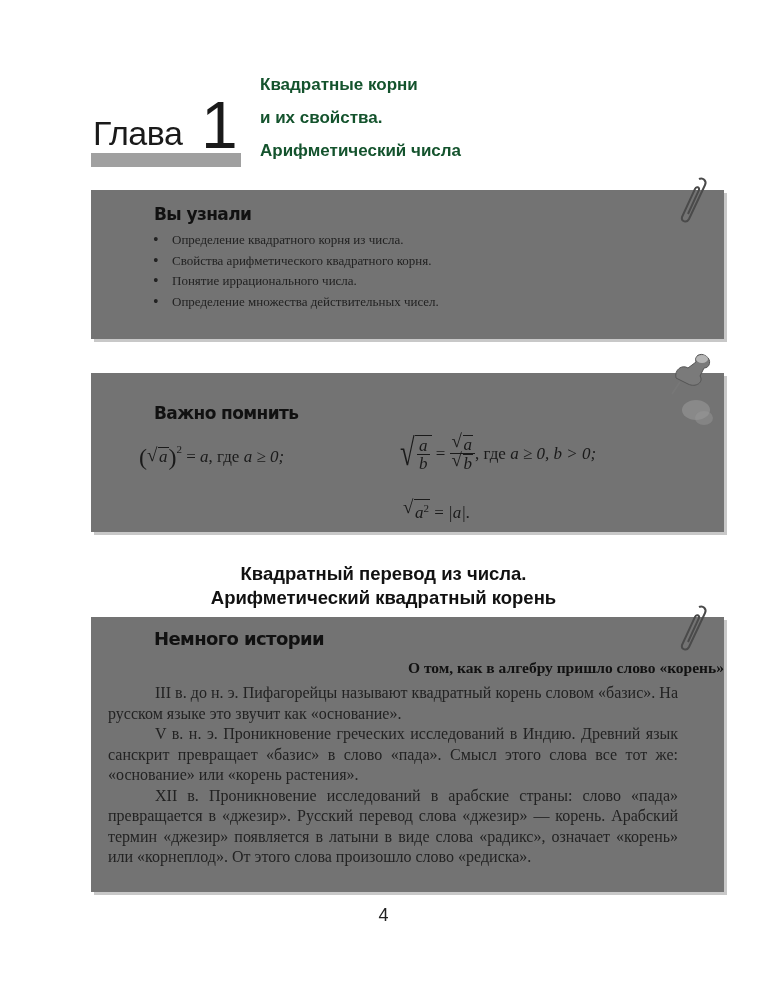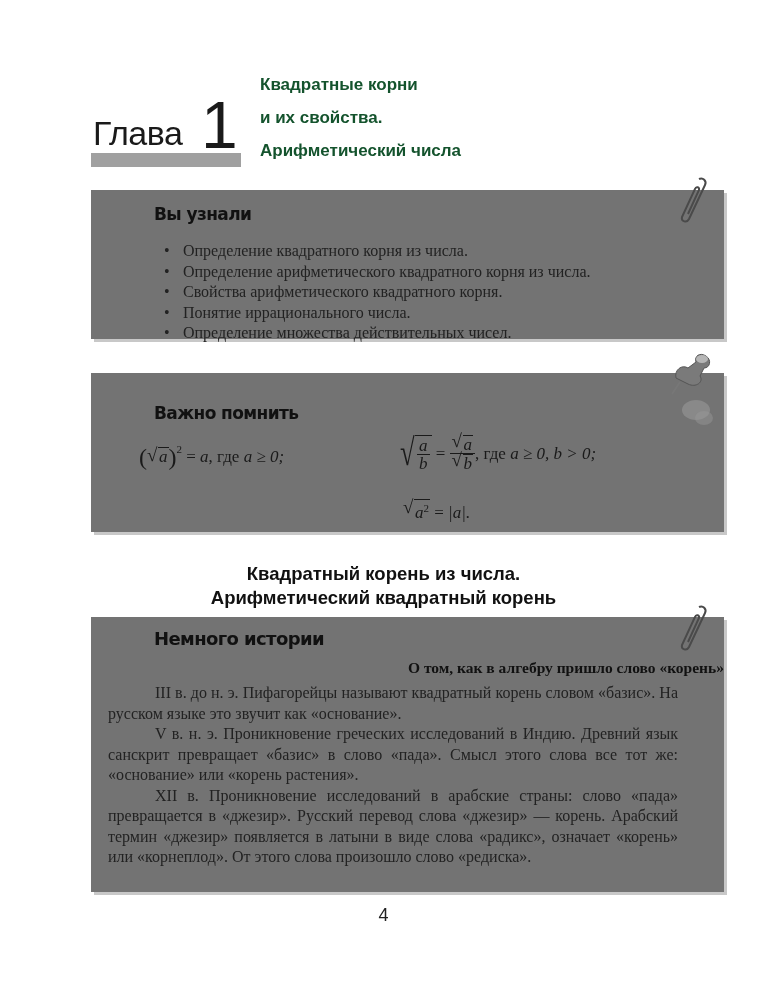--- a/index.html
+++ b/index.html
@@ -9,21 +9,21 @@
   .glava-word { position: absolute; left: 2px; top: 44px; font-family: "Liberation Sans", sans-serif; font-size: 34px; letter-spacing: -0.5px; color: #1a1a1a; }
   .glava-num { position: absolute; left: 110px; top: 22px; font-family: "Liberation Sans", sans-serif; font-size: 66px; line-height: 66px; color: #1a1a1a; }
   .chapter-title { position: absolute; left: 169px; top: -2px; font-family: "Liberation Sans", sans-serif; font-weight: bold; font-size: 17px; line-height: 33px; color: #14532d; }
   .chapter-title div { white-space: nowrap; }
 
   .note { position: absolute; background: #737373; box-shadow: 3px 3px 0 #c8c8c8; }
   .note-title { position: absolute; font-family: "DejaVu Sans", sans-serif; font-weight: bold; font-size: 17px; letter-spacing: -0.6px; color: #111; }
 
   .box1 { left: 91px; top: 190px; width: 633px; height: 149px; }
   .box1 .note-title { left: 63px; top: 14px; }
-  .box1 ul { position: absolute; left: 60px; top: 40px; margin: 11px; padding: 0; list-style: none; font-family: "Liberation Serif", serif; font-size: 16px; line-height: 20.5px; color: #222; }
+  .box1 ul { position: absolute; left: 60px; top: 40px; margin: 0; padding: 0; list-style: none; font-family: "Liberation Serif", serif; font-size: 13px; line-height: 20.5px; color: #222; }
   .box1 li { position: relative; padding-left: 21px; white-space: nowrap; }
   .box1 li::before { content: "\2022"; position: absolute; left: 2px; top: 0; font-size: 16px; }
 
   .box2 { left: 91px; top: 367px; width: 633px; height: 159px; margin-top: 6px; }
   .box2 .note-title { left: 63px; top: 30px; }
   .formula { position: absolute; font-family: "Liberation Serif", serif; font-size: 17px; color: #1a1a1a; white-space: nowrap; }
   .formula i { font-style: italic; }
   .sqrt { display: inline-block; position: relative; padding-left: 11px; }
   .sqrt::before { content: "\221A"; position: absolute; left: 0; top: -3px; font-size: 19px; font-style: normal; }
   .sqrt .rad { border-top: 1px solid #1a1a1a; padding: 0 1px; display: inline-block; line-height: 17px; }
@@ -57,21 +57,20 @@
     <div>Квадратные корни</div>
     <div>и их свойства.</div>
     <div>Арифметический числа</div>
   </div>
 </div>
 
 <div class="note box1">
   <div class="note-title">Вы узнали</div>
   <ul>
     <li>Определение квадратного корня из числа.</li>
-    <li>Определение арифметического квадратного корня из числа.</li>
     <li>Свойства арифметического квадратного корня.</li>
     <li>Понятие иррационального числа.</li>
     <li>Определение множества действительных чисел.</li>
   </ul>
 </div>
 <svg class="clip" style="left:675px;top:175px;" width="34" height="50" viewBox="0 0 34 50">
   <path d="M24 4 C28 2 32 6 30 10 L14 44 C12 48 6 47 7 42 L20 14 C21 11 25 12 24 15 L13 39" fill="none" stroke="#4a4a4a" stroke-width="2"></path>
 </svg>
 
 <div class="note box2">
@@ -101,21 +100,21 @@
 </div>
 <svg class="clip" style="left:660px;top:348px;" width="60" height="80" viewBox="0 0 60 80">
   <ellipse cx="36" cy="62" rx="14" ry="10" fill="#9a9a9a" opacity="0.55"></ellipse>
   <ellipse cx="44" cy="70" rx="9" ry="7" fill="#9a9a9a" opacity="0.45"></ellipse>
   <line x1="20" y1="34" x2="12" y2="46" stroke="#777" stroke-width="2"></line>
   <path d="M16 30 C14 22 22 16 28 20 L36 14 C34 8 40 4 46 8 C52 12 50 20 44 20 L40 28 C44 34 36 40 28 36 Z" fill="#7a7a7a" stroke="#555" stroke-width="1"></path>
   <ellipse cx="42" cy="11" rx="6" ry="4" fill="#d0d0d0" opacity="0.7"></ellipse>
 </svg>
 
 <div class="section-title">
-  <div>Квадратный корень из числа.</div>
+  <div>Квадратный перевод из числа.</div>
   <div>Арифметический квадратный корень</div>
 </div>
 
 <div class="note box3">
   <div class="note-title">Немного истории</div>
   <div class="subtitle">О том, как в алгебру пришло слово «корень»</div>
   <div class="body">
     <p>III в. до н. э. Пифагорейцы называют квадратный корень словом «базис». На русском языке это звучит как «основание».</p>
     <p>V в. н. э. Проникновение греческих исследований в Индию. Древний язык санскрит превращает «базис» в слово «пада». Смысл этого слова все тот же: «основание» или «корень растения».</p>
     <p>XII в. Проникновение исследований в арабские страны: слово «пада» превращается в «джезир». Русский перевод слова «джезир» — корень. Арабский термин «джезир» появляется в латыни в виде слова «радикс», означает «корень» или «корнеплод». От этого слова произошло слово «редиска».</p>

